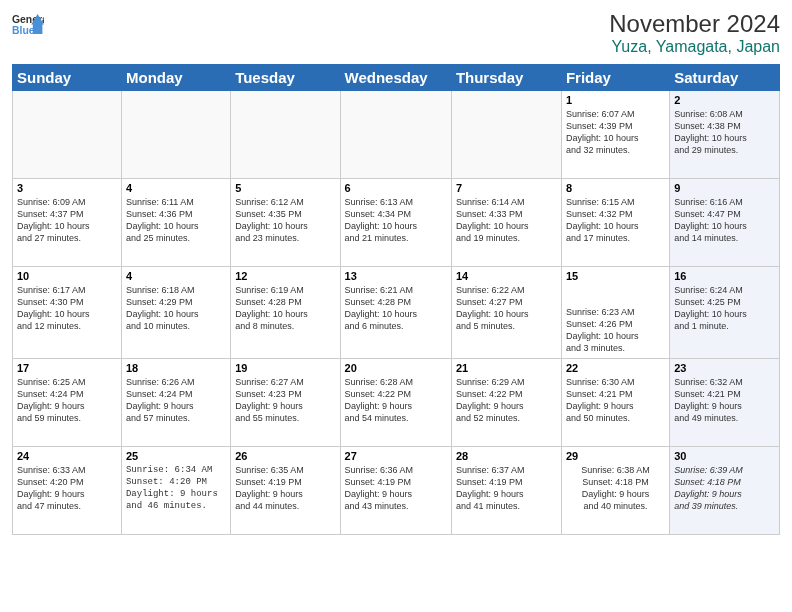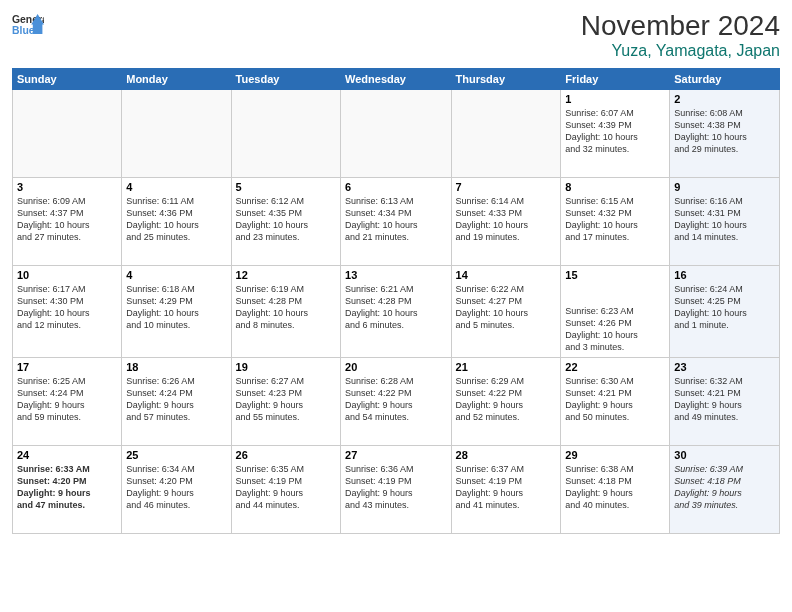--- a/index.html
+++ b/index.html
@@ -27,40 +27,40 @@
       gap: 4px;
     }
     .logo-icon {
       width: 32px;
       height: 32px;
     }
     .title-section {
       text-align: right;
     }
     .month-title {
-      font-size: 28px;
+      font-size: 24px;
       font-weight: normal;
       color: #333;
     }
     .subtitle {
       font-size: 16px;
       color: #0f766e;
     }
     .calendar {
       width: 100%;
       border-collapse: collapse;
       font-size: 9.5px;
     }
     .calendar th {
       background: #2a6db5;
       color: #fff;
       padding: 4px 4px;
       text-align: left;
       font-weight: bold;
-      font-size: 11px;
+      font-size: 15px;
       border: 1px solid #2a6db5;
     }
     .calendar td {
       border: 1px solid #ccc;
       vertical-align: top;
       padding: 3px 4px;
       width: 113px;
       height: 88px;
     }
     .calendar td.empty {
@@ -172,21 +172,21 @@
           <td>
             <div class="day-num">8</div>
             <div class="day-info" style="white-space: pre-line;">Sunrise: 6:15 AM
 Sunset: 4:32 PM
 Daylight: 10 hours
 and 17 minutes.</div>
           </td>
           <td class="shaded">
             <div class="day-num">9</div>
             <div class="day-info" style="white-space: pre-line;">Sunrise: 6:16 AM
-Sunset: 4:31 PM
+Sunset: 4:47 PM
 Daylight: 10 hours
 and 14 minutes.</div>
           </td>
         </tr>
         <tr>
           <td>
             <div class="day-num">10</div>
             <div class="day-info" style="white-space: pre-line;">Sunrise: 6:17 AM
 Sunset: 4:30 PM
 Daylight: 10 hours
@@ -282,28 +282,28 @@
             <div class="day-num">23</div>
             <div class="day-info" style="white-space: pre-line;">Sunrise: 6:32 AM
 Sunset: 4:21 PM
 Daylight: 9 hours
 and 49 minutes.</div>
           </td>
         </tr>
         <tr>
           <td>
             <div class="day-num">24</div>
-            <div class="day-info" style="white-space: pre-line; font-weight: bold;">Sunrise: 6:33 AM
+            <div class="day-info" style="white-space: pre-line;">Sunrise: 6:33 AM
 Sunset: 4:20 PM
 Daylight: 9 hours
 and 47 minutes.</div>
           </td>
           <td>
             <div class="day-num">25</div>
-            <div class="day-info" style="white-space: pre-line;">Sunrise: 6:34 AM
+            <div class="day-info" style="white-space: pre-line; font-family: Liberation Mono, monospace;">Sunrise: 6:34 AM
 Sunset: 4:20 PM
 Daylight: 9 hours
 and 46 minutes.</div>
           </td>
           <td>
             <div class="day-num">26</div>
             <div class="day-info" style="white-space: pre-line;">Sunrise: 6:35 AM
 Sunset: 4:19 PM
 Daylight: 9 hours
 and 44 minutes.</div>
@@ -317,21 +317,21 @@
           </td>
           <td>
             <div class="day-num">28</div>
             <div class="day-info" style="white-space: pre-line;">Sunrise: 6:37 AM
 Sunset: 4:19 PM
 Daylight: 9 hours
 and 41 minutes.</div>
           </td>
           <td>
             <div class="day-num">29</div>
-            <div class="day-info" style="white-space: pre-line;">Sunrise: 6:38 AM
+            <div class="day-info" style="white-space: pre-line; text-align: center;">Sunrise: 6:38 AM
 Sunset: 4:18 PM
 Daylight: 9 hours
 and 40 minutes.</div>
           </td>
           <td class="shaded">
             <div class="day-num">30</div>
             <div class="day-info" style="white-space: pre-line; font-style: italic;">Sunrise: 6:39 AM
 Sunset: 4:18 PM
 Daylight: 9 hours
 and 39 minutes.</div>

